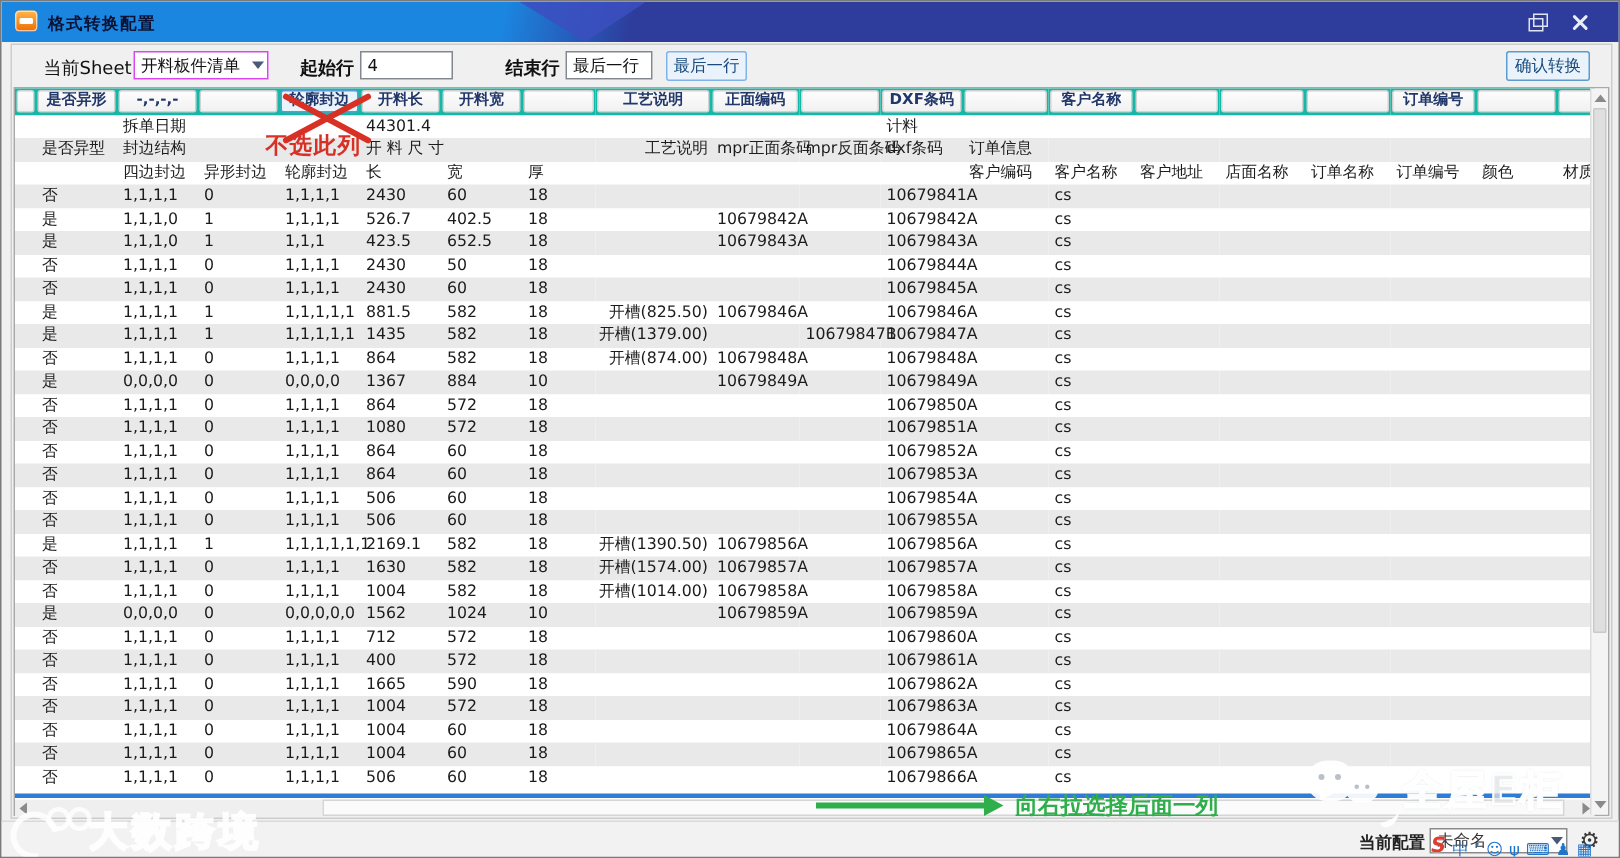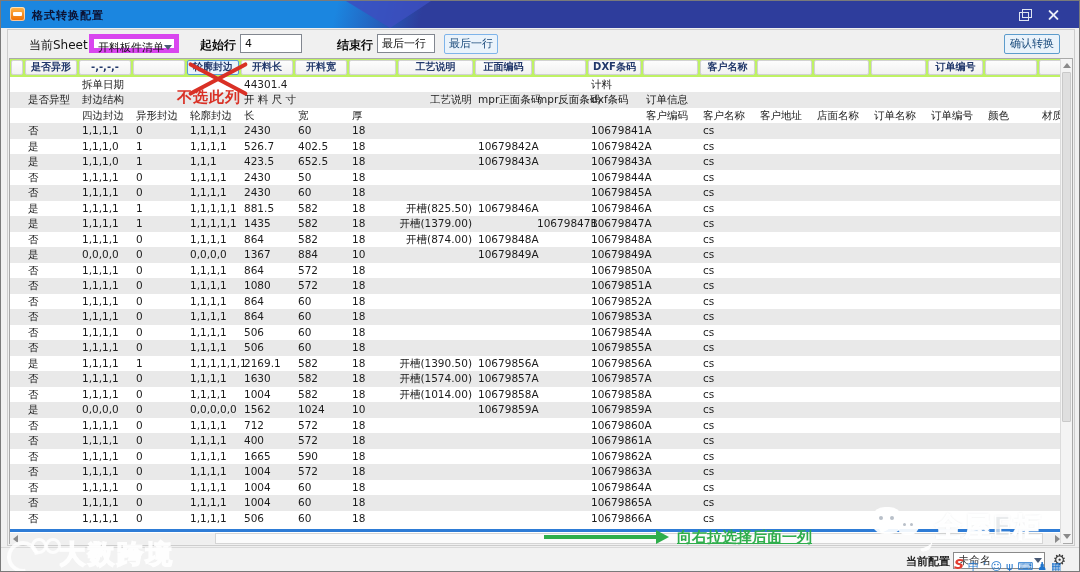--- a/index.html
+++ b/index.html
@@ -19,31 +19,31 @@
   .restore .r1{position:absolute;left:5px;top:4px;width:8px;height:7px;border:1px solid #dfe5f2;}
   .restore .r2{position:absolute;left:8px;top:1px;width:8px;height:7px;border:1px solid #dfe5f2;background:transparent;}
   .close{left:1043px;}
   .close .c1,.close .c2{position:absolute;left:3px;top:6px;width:13px;height:2px;background:#e9edf7;border-radius:1px;}
   .close .c1{transform:rotate(45deg);} .close .c2{transform:rotate(-45deg);}
   
   .content-frame{position:absolute;left:6px;top:28px;width:1068px;height:517px;border:1px solid #cdcdcd;box-sizing:border-box;background:#f0f0f0;}
   .toolbar{position:absolute;left:6px;top:28px;width:1068px;height:29px;padding-left:35px;}
   .tb-label{position:absolute;top:8px;font-size:12px;color:#111;}
   .tb-label.b{font-weight:bold;}
-  .combo{position:absolute;top:5px;height:19px;background:#fff;border:5px solid #d946ef;box-sizing:border-box;font-size:11px;color:#111;line-height:17px;padding-left:4px;}
+  .combo{position:absolute;top:5px;height:19px;background:#fff;border:1px solid #d946ef;box-sizing:border-box;font-size:11px;color:#111;line-height:17px;padding-left:4px;}
   .combo .arr{position:absolute;right:2px;top:6px;width:0;height:0;border-left:4px solid transparent;border-right:4px solid transparent;border-top:5px solid #4a5a75;}
   .tb-input{position:absolute;top:5px;height:19px;background:#fff;border:1px solid #828790;box-sizing:border-box;font-size:11px;color:#111;line-height:17px;padding-left:4px;}
   .tb-btn{position:absolute;top:5px;height:20px;background:#eaf3fb;border:1px solid #7eb4ea;box-sizing:border-box;
     font-size:11px;color:#1a4b7c;text-align:center;line-height:18px;border-radius:2px;}
   
   .grid-panel{position:absolute;left:8px;top:57px;width:1064px;height:486px;background:#fff;border:1px solid #a9a9a9;box-sizing:border-box;}
   table.grid{border-collapse:collapse;table-layout:fixed;width:1053px;margin:0;}
   table.grid td,table.grid th{padding:0 0 0 4px;font-size:10.5px;font-weight:normal;color:#1c1c1c;
     white-space:nowrap;overflow:visible;text-align:left;height:15.5px;line-height:15.5px;background:transparent;}
-  tr.maprow{height:16px;background:#bef264;}
+  tr.maprow{height:16px;background:#14b8a6;}
   tr.maprow th{padding:1px;}
   .map-btn{height:13px;border:1px solid #d2d2d2;border-radius:2px;background:linear-gradient(#fdfdfd,#f1f1f1);
     font-size:10px;font-weight:bold;color:#22386b;text-align:center;line-height:12px;overflow:hidden;}
   .map-btn.selected{border:1px solid #5a9bd5;background:#e9f3fc;}
   tr.odd{background:#e9e9e9;}
   tr.even{background:#ffffff;}
   table.grid td:nth-child(9){text-align:right;padding-right:2px;padding-left:0;}
   
   .vscroll{position:absolute;right:0;top:0;width:11px;height:484px;background:#f4f4f4;border-left:1px solid #dcdcdc;}
   .vthumb{position:absolute;left:1px;top:13px;width:9px;height:350px;background:#dfdfdf;border:1px solid #c9c9c9;box-sizing:border-box;border-radius:1px;}

